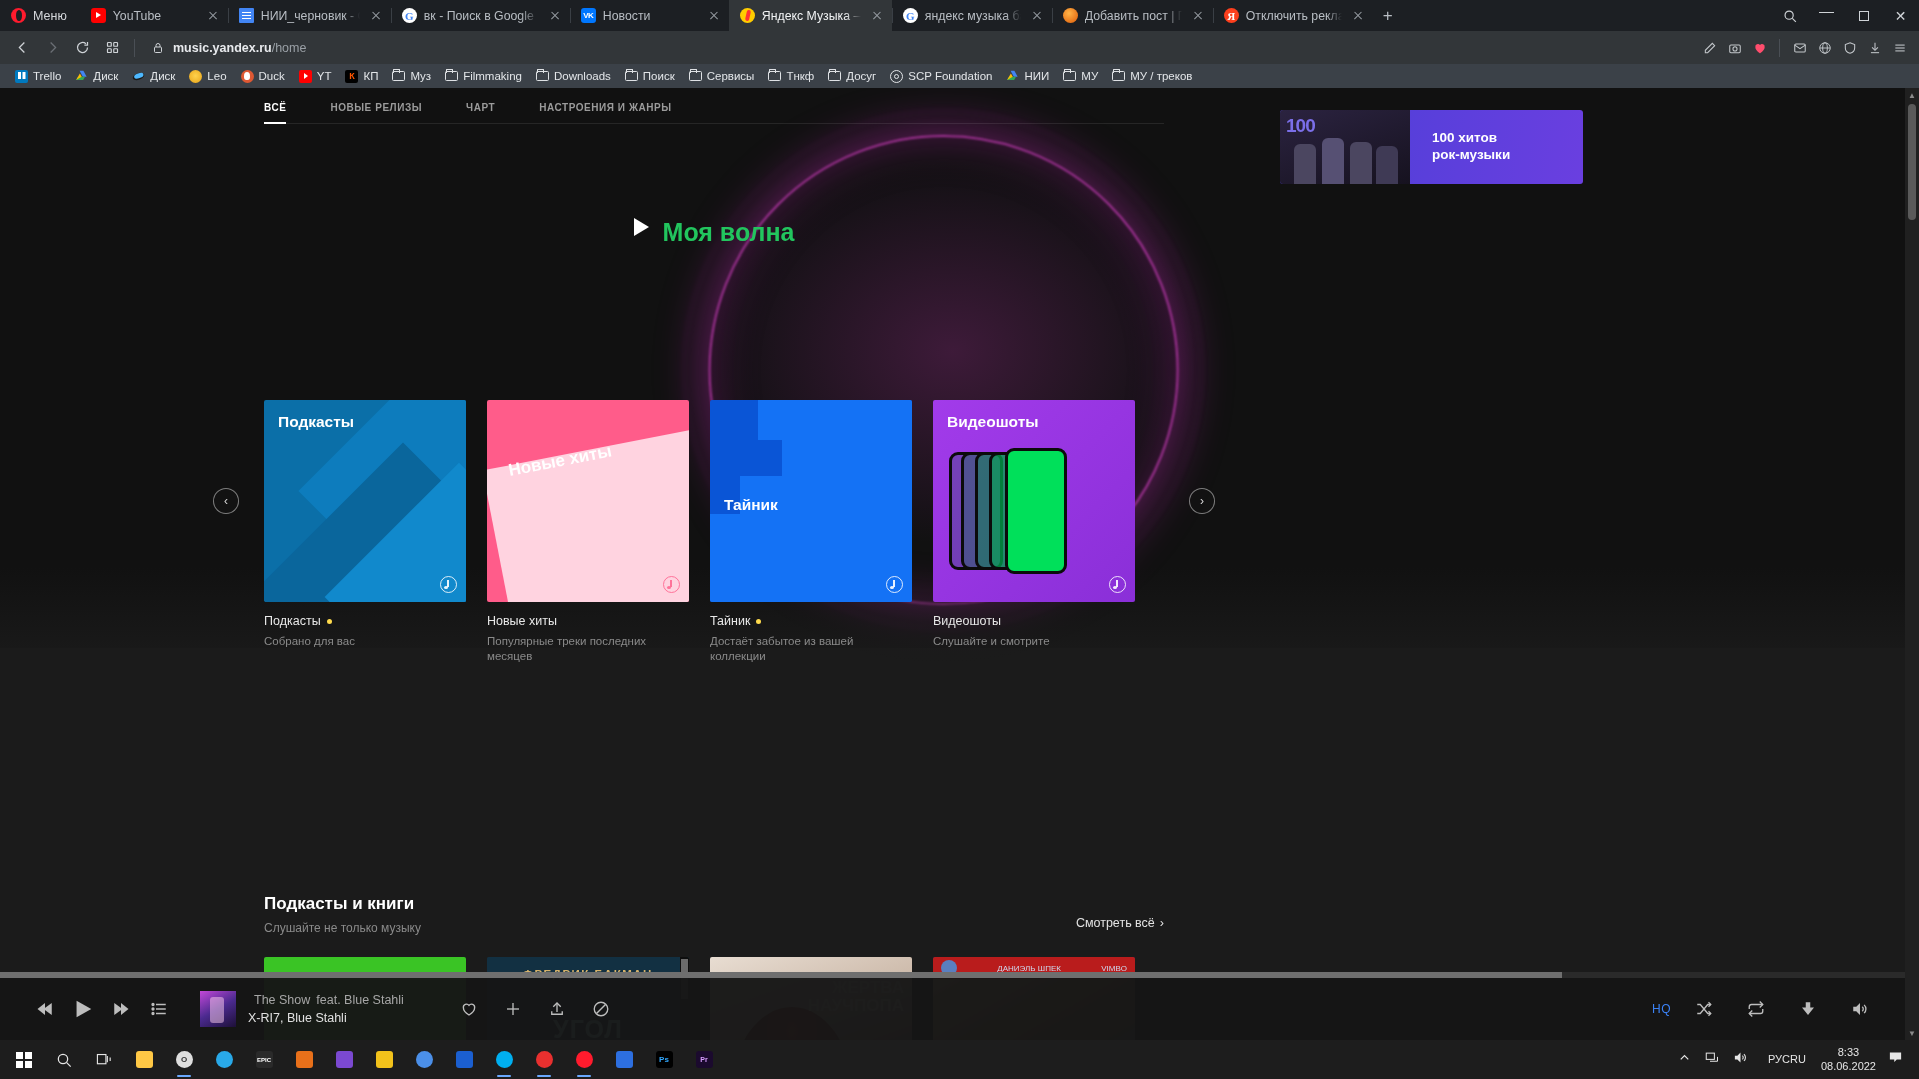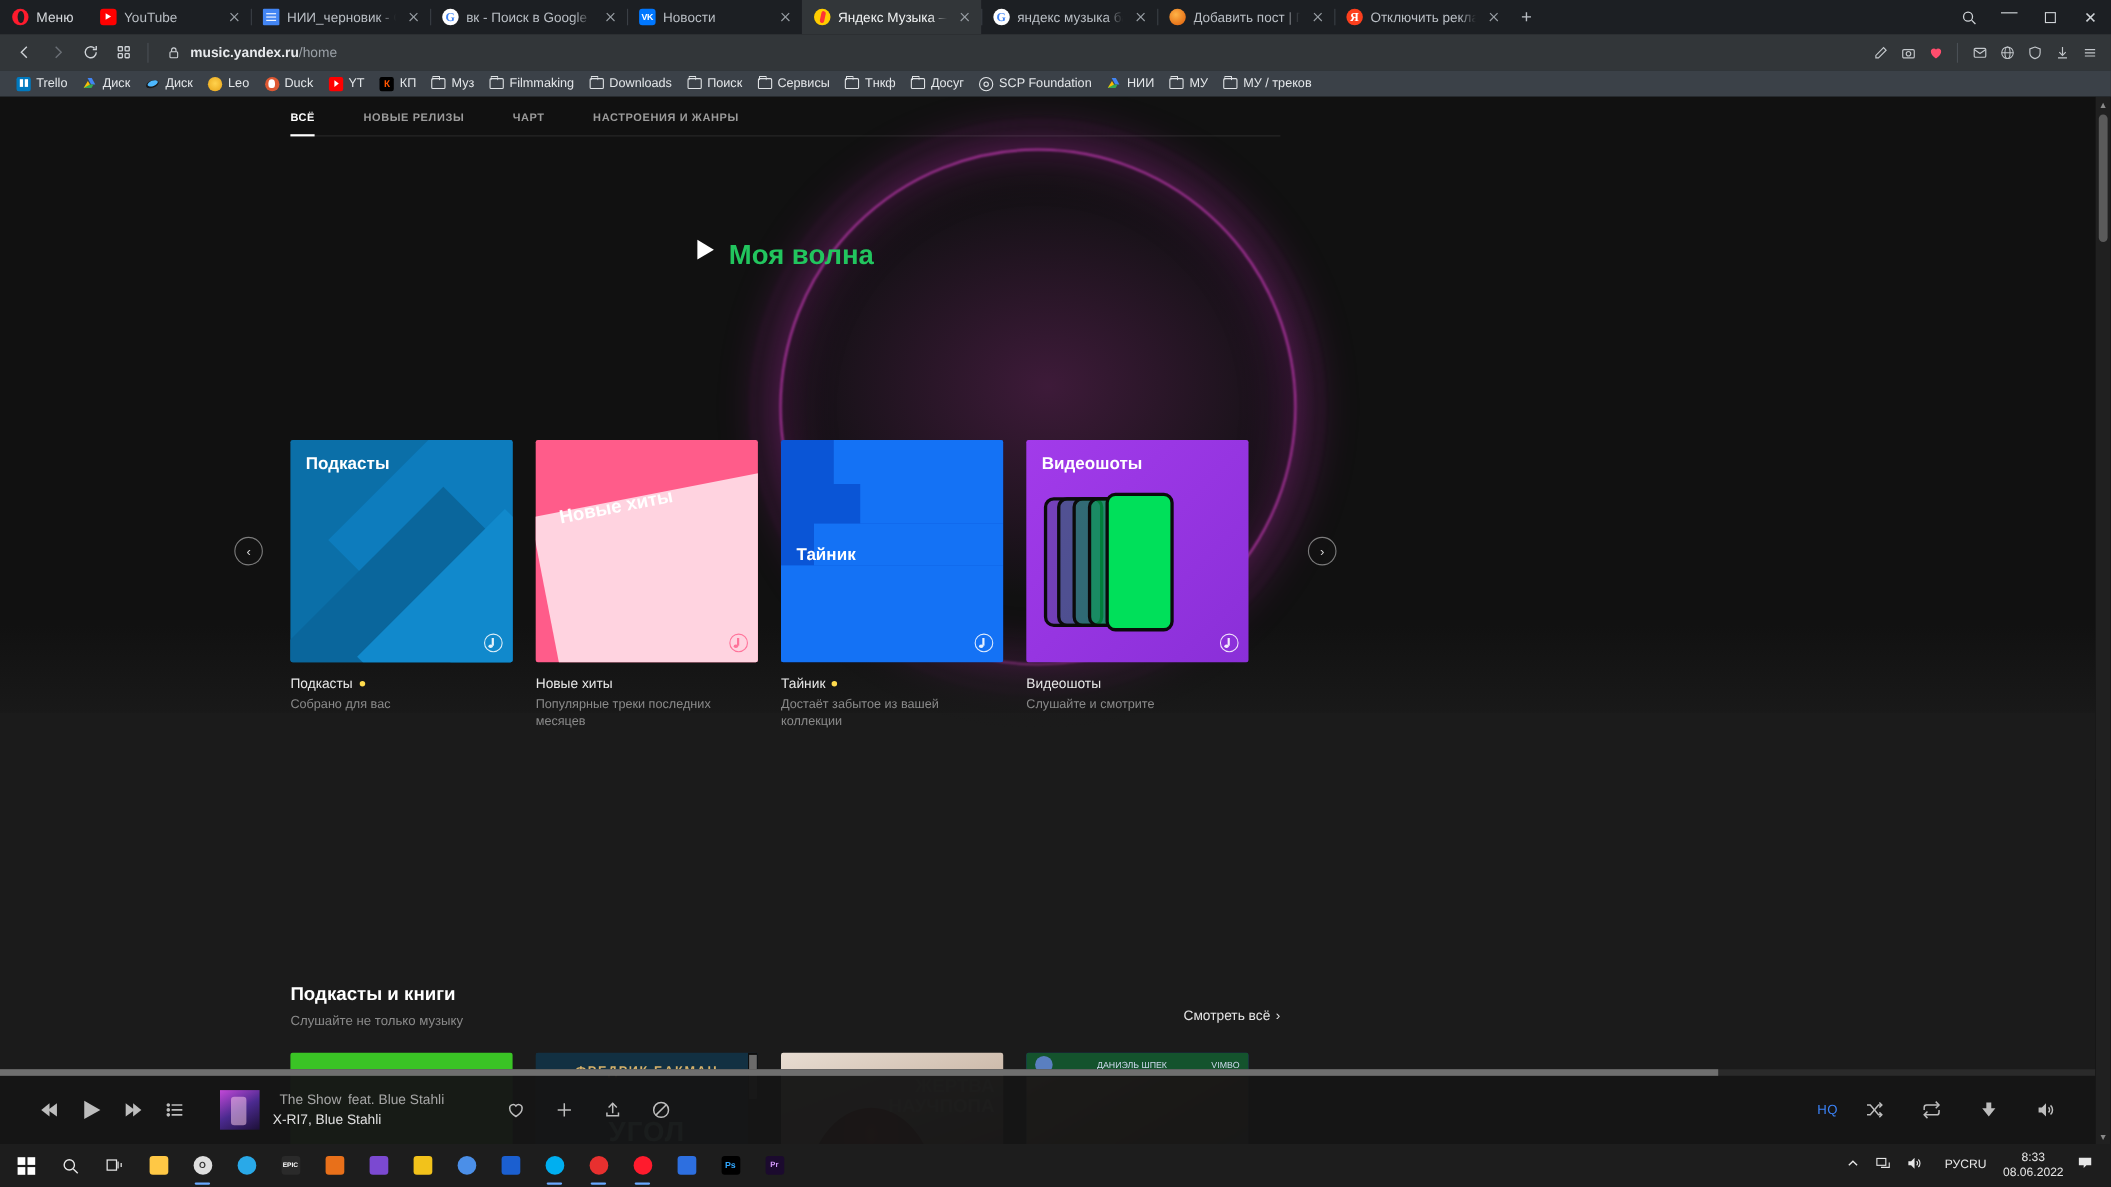--- a/index.html
+++ b/index.html
@@ -271,21 +271,21 @@
   .sec-card { width: 202px; height: 170px; position: relative; overflow: hidden; border-radius: 2px; }
   .sc1 { background: #3ac425; }
   .sc2 { background: #1b2f3a; }
   .sc2 .top { position:absolute; left:0; right:0; top:0; height:34px; background:#123042; color:#d6b26a; font-size:11.5px; letter-spacing:1.5px; display:flex; align-items:center; justify-content:center; font-weight:700; }
   .sc2 .t { position:absolute; left:0; right:0; top:58px; text-align:center; color:#a9e6ee; font-size:25px; font-weight:800; letter-spacing:1px; }
   .sc2 .scroll { position:absolute; right:0; top:0; width:9px; height:100%; background:#0e0e0e; }
   .sc2 .scroll i { position:absolute; left:1px; top:2px; width:7px; height:40px; background:#6b6b6b; }
   .sc3 { background: linear-gradient(160deg,#e8ddd2 0%, #cbb8a8 40%, #6d2f2c 100%); }
   .sc3 .fig { position:absolute; left:22px; bottom:0; width:120px; height:120px; background: radial-gradient(ellipse at 50% 20%, #b33a33, #5c1f1d 70%); border-radius: 50% 50% 0 0 / 70% 70% 0 0; }
   .sc4 { background: #1c3a6e; }
-  .sc4 .top { position:absolute; left:0; right:0; top:0; height:22px; background:#14532d; display:flex; align-items:center; justify-content:space-between; padding:0 8px; color:#cfd9ee; font-size:8px; }
+  .sc4 .top { position:absolute; left:0; right:0; top:0; height:22px; background:#b91c1c; display:flex; align-items:center; justify-content:space-between; padding:0 8px; color:#cfd9ee; font-size:8px; }
   .sc4 .av { width:16px; height:16px; border-radius:50%; background:#5a7fc0; }
   .sc4 .im { position:absolute; left:0; right:0; top:22px; bottom:0; background: linear-gradient(150deg,#d2b37a 0%, #8c6a3f 45%, #2f4e86 100%); }
 
   
   .player {
     position: absolute; left: 0; right: 0; bottom: 0; height: 62px;
     background: rgba(22,22,22,0.97);
     display: flex; align-items: center; padding: 0 26px; gap: 0;
   }
   .prog {
@@ -594,20 +594,34 @@
 
       <div class="ym-inner">
 
         <div class="ym-tabs">
           <div class="ym-tab active">ВСЁ</div>
           <div class="ym-tab">НОВЫЕ РЕЛИЗЫ</div>
           <div class="ym-tab">ЧАРТ</div>
           <div class="ym-tab">НАСТРОЕНИЯ И ЖАНРЫ</div>
         </div>
 
+        <div style="position:absolute;left:1280px;top:22px;width:303px;height:74px;background:linear-gradient(100deg,#4a3fd6,#6a3fe0);border-radius:3px;overflow:hidden;display:flex;align-items:center">
+          <div style="width:130px;height:74px;background:linear-gradient(160deg,#2b2340,#16121f);position:relative;flex:0 0 130px">
+            <div style="position:absolute;left:6px;top:5px;font-size:19px;font-weight:800;color:#7b6fe8;letter-spacing:-1px">100</div>
+            <div style="position:absolute;left:14px;bottom:0;width:22px;height:40px;background:#4b4660;border-radius:6px 6px 0 0"></div>
+            <div style="position:absolute;left:42px;bottom:0;width:22px;height:46px;background:#5a melhores;"></div>
+            <div style="position:absolute;left:42px;bottom:0;width:22px;height:46px;background:#565073;border-radius:6px 6px 0 0"></div>
+            <div style="position:absolute;left:70px;bottom:0;width:22px;height:42px;background:#4b4660;border-radius:6px 6px 0 0"></div>
+            <div style="position:absolute;left:96px;bottom:0;width:22px;height:38px;background:#3f3a55;border-radius:6px 6px 0 0"></div>
+          </div>
+          <div style="padding-left:22px;line-height:1.25">
+            <div style="font-size:13.5px;font-weight:700;color:#fff">100 хитов</div>
+            <div style="font-size:13.5px;font-weight:700;color:#fff">рок-музыки</div>
+          </div>
+        </div>
 
         <div class="hero">
           <div class="hero-title">
             <span class="hero-play"></span>
             <span>Моя волна</span>
           </div>
         </div>
 
         <div class="cards">
           <div class="arrow left">‹</div>

